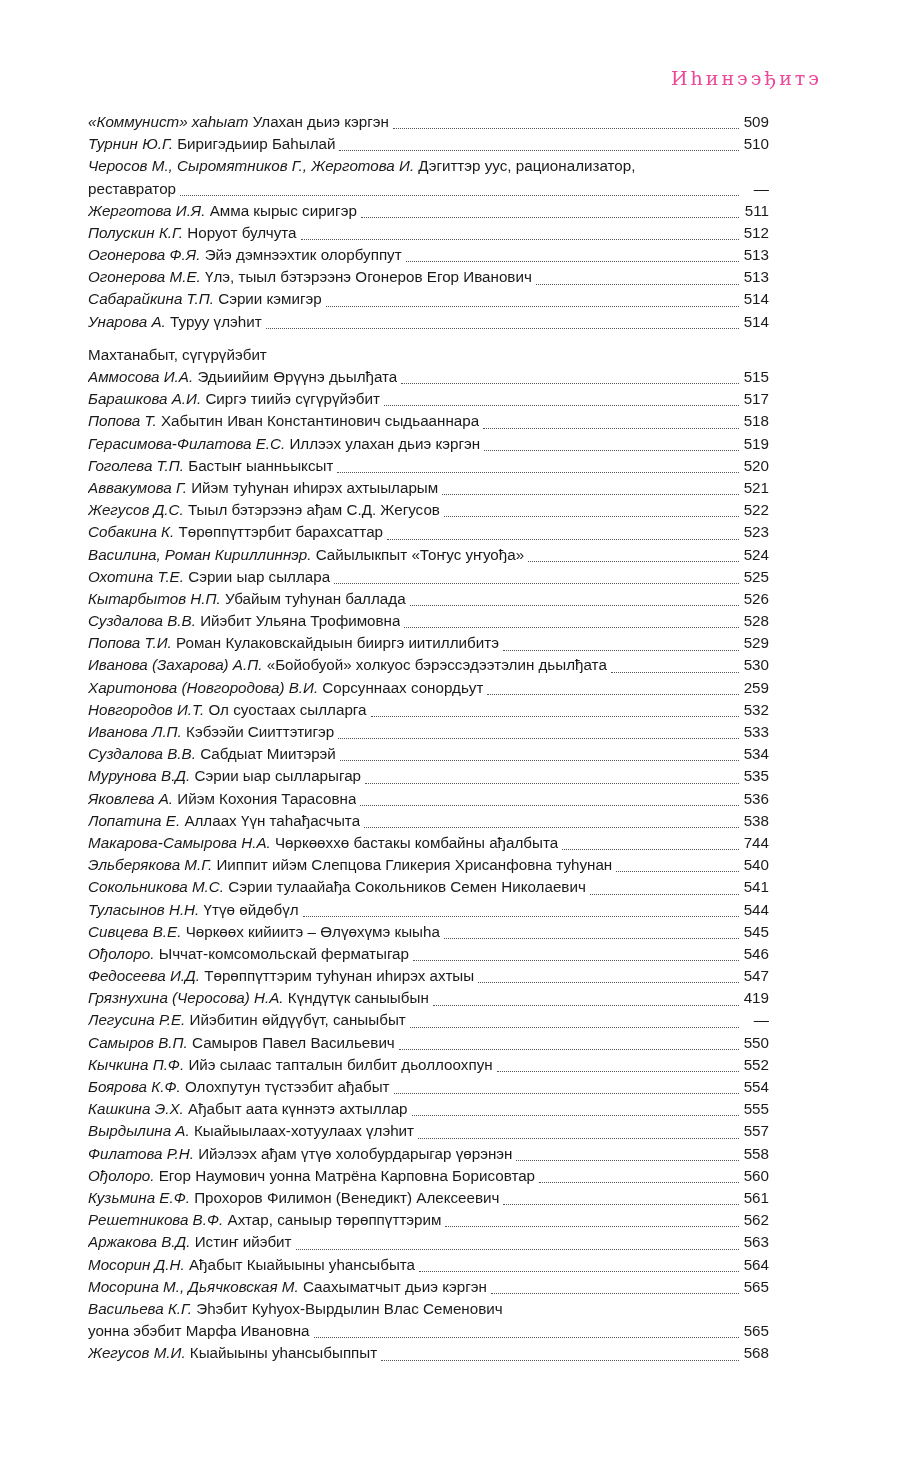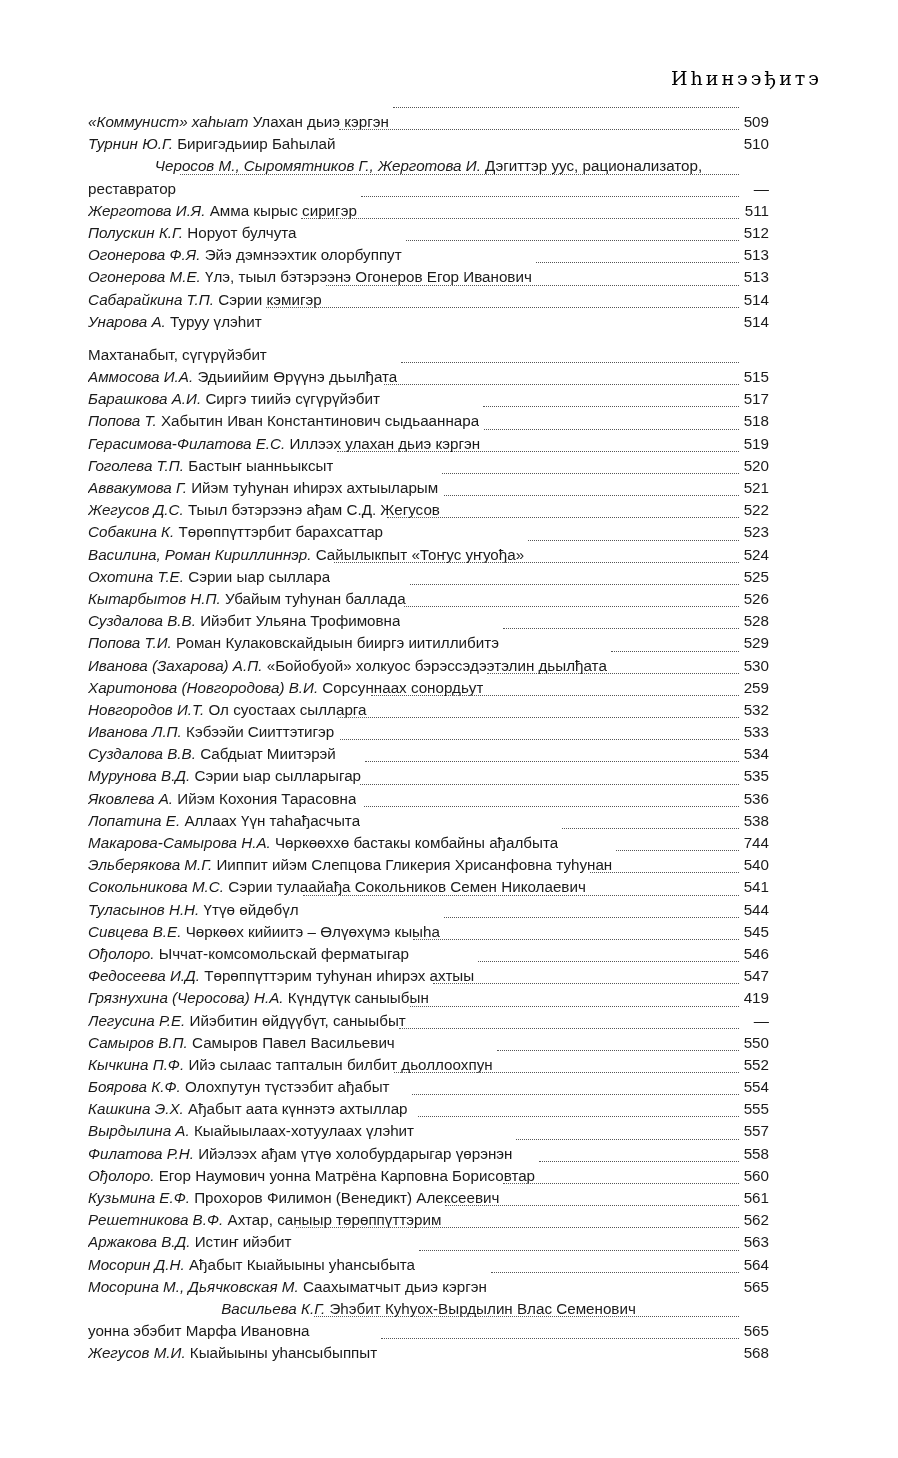--- a/index.html
+++ b/index.html
@@ -1,26 +1,26 @@
 <!DOCTYPE html>
 <html><head>
 <meta charset="utf-8">
 <style>
   html, body { margin: 0; padding: 0; background: #ffffff; }
   body { width: 898px; height: 1458px; position: relative; overflow: hidden;
     font-family: "Liberation Sans", "DejaVu Sans", sans-serif; color: #1a1a1a; }
   .header { position: absolute; top: 67px; right: 76px; font-family: "DejaVu Serif", serif;
-    font-size: 19px; letter-spacing: 3px; color: #000000; }
+    font-size: 19px; letter-spacing: 3px; color: #ec4899; }
   .toc { position: absolute; left: 88px; top: 111px; width: 681px; }
-  .row { display: flex; align-items: flex-start; height: 22.2px; font-size: 15.2px; line-height: 22.2px; white-space: nowrap; }
+  .row { display: flex; align-items: flex-end; height: 22.2px; font-size: 15.2px; line-height: 22.2px; white-space: nowrap; }
   .row .txt { flex: 0 1 auto; overflow: hidden; }
   .row .author { font-style: italic; }
   .row .leader { flex: 1 1 auto; margin: 0 4px; border-bottom: 1.5px dotted #555; transform: translateY(-4px); min-width: 10px; }
   .row .page { flex: 0 0 auto; text-align: right; min-width: 26px; }
-  .cont { height: 22.2px; font-size: 15.2px; line-height: 22.2px; white-space: nowrap; text-align: center; }
+  .cont { height: 22.2px; font-size: 15.2px; line-height: 22.2px; white-space: nowrap; }
   .section-title { height: 22.2px; font-size: 15.2px; line-height: 22.2px; margin-top: 11px; }
 </style>
 </head>
 <body>
 
 <div class="header">Иhинээђитэ</div>
 
 <div class="toc">
   <div id="group1">
       <div class="row">

